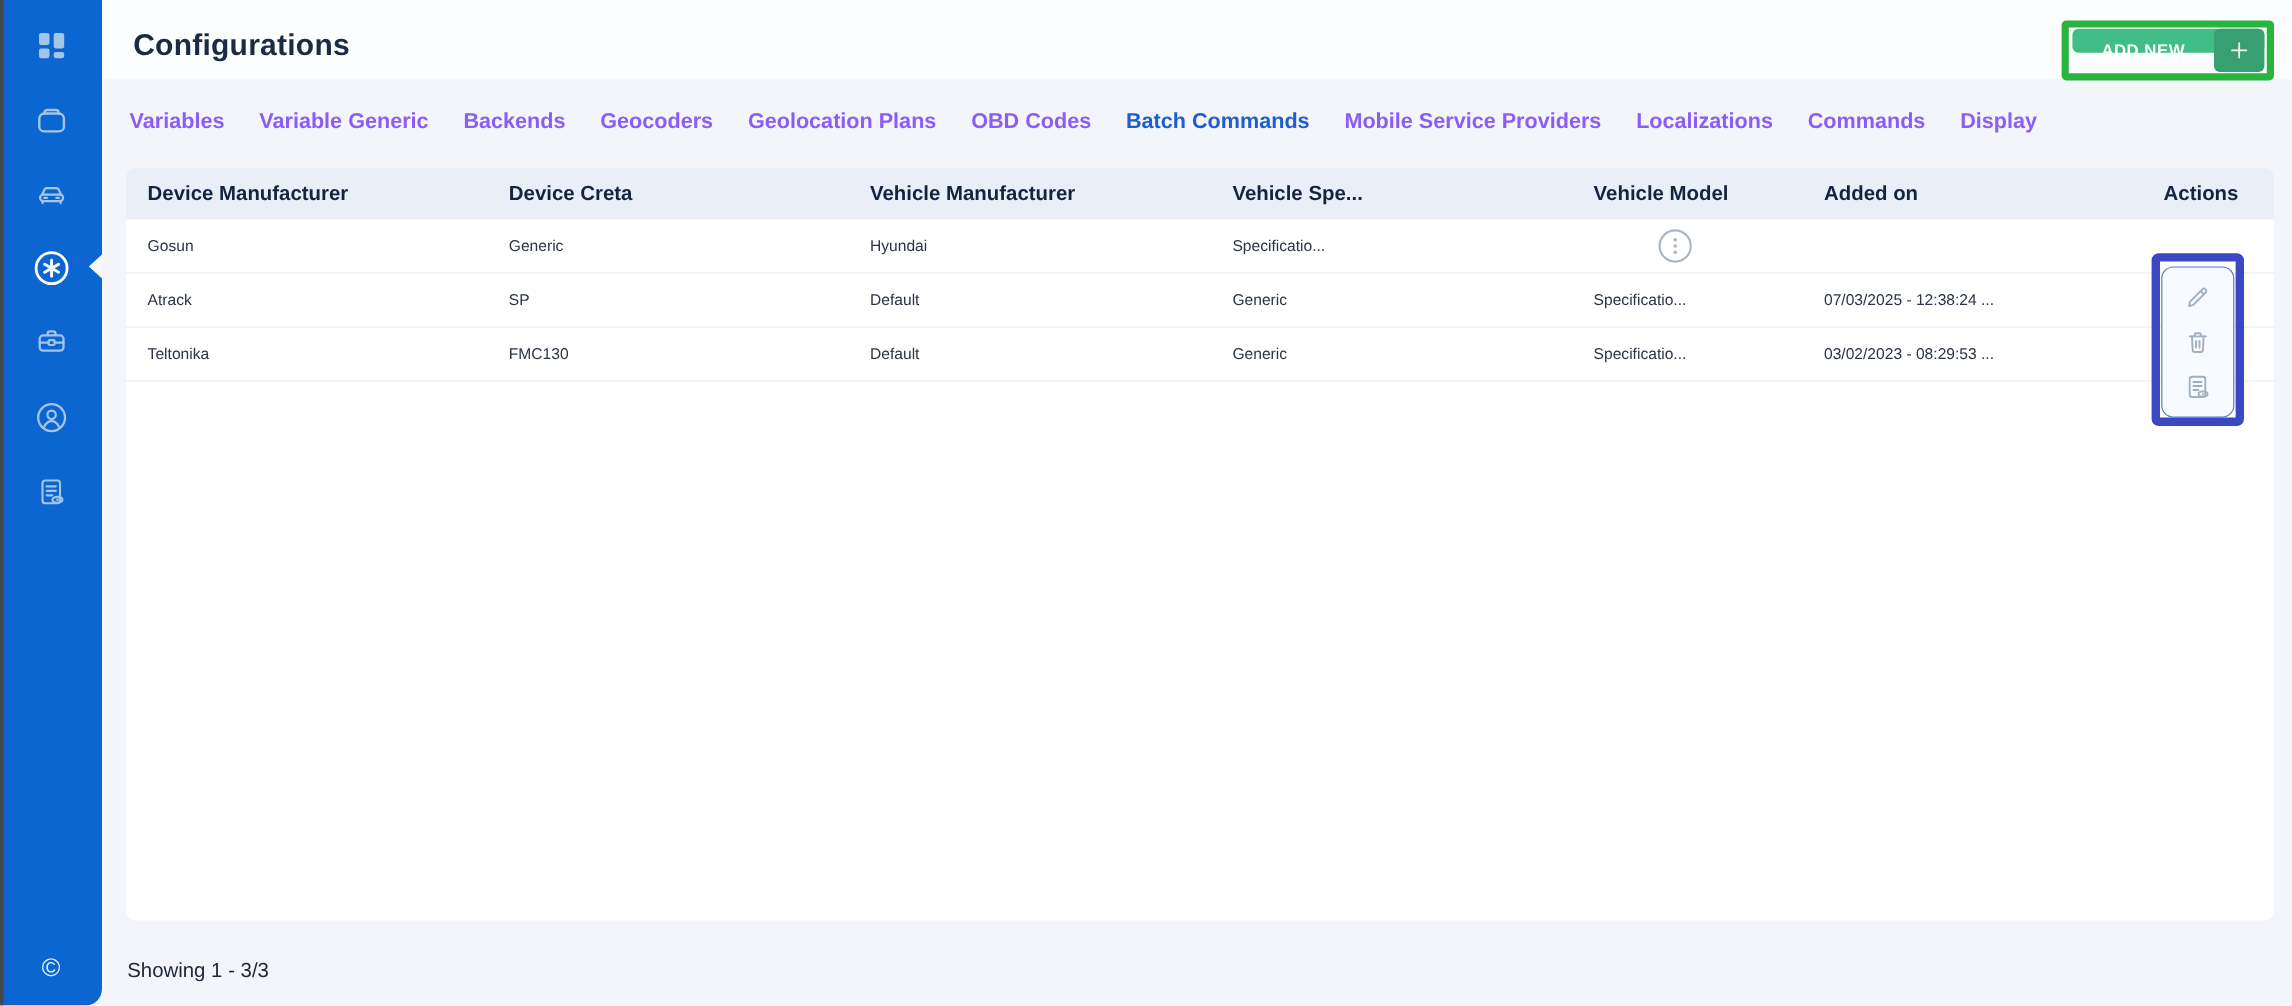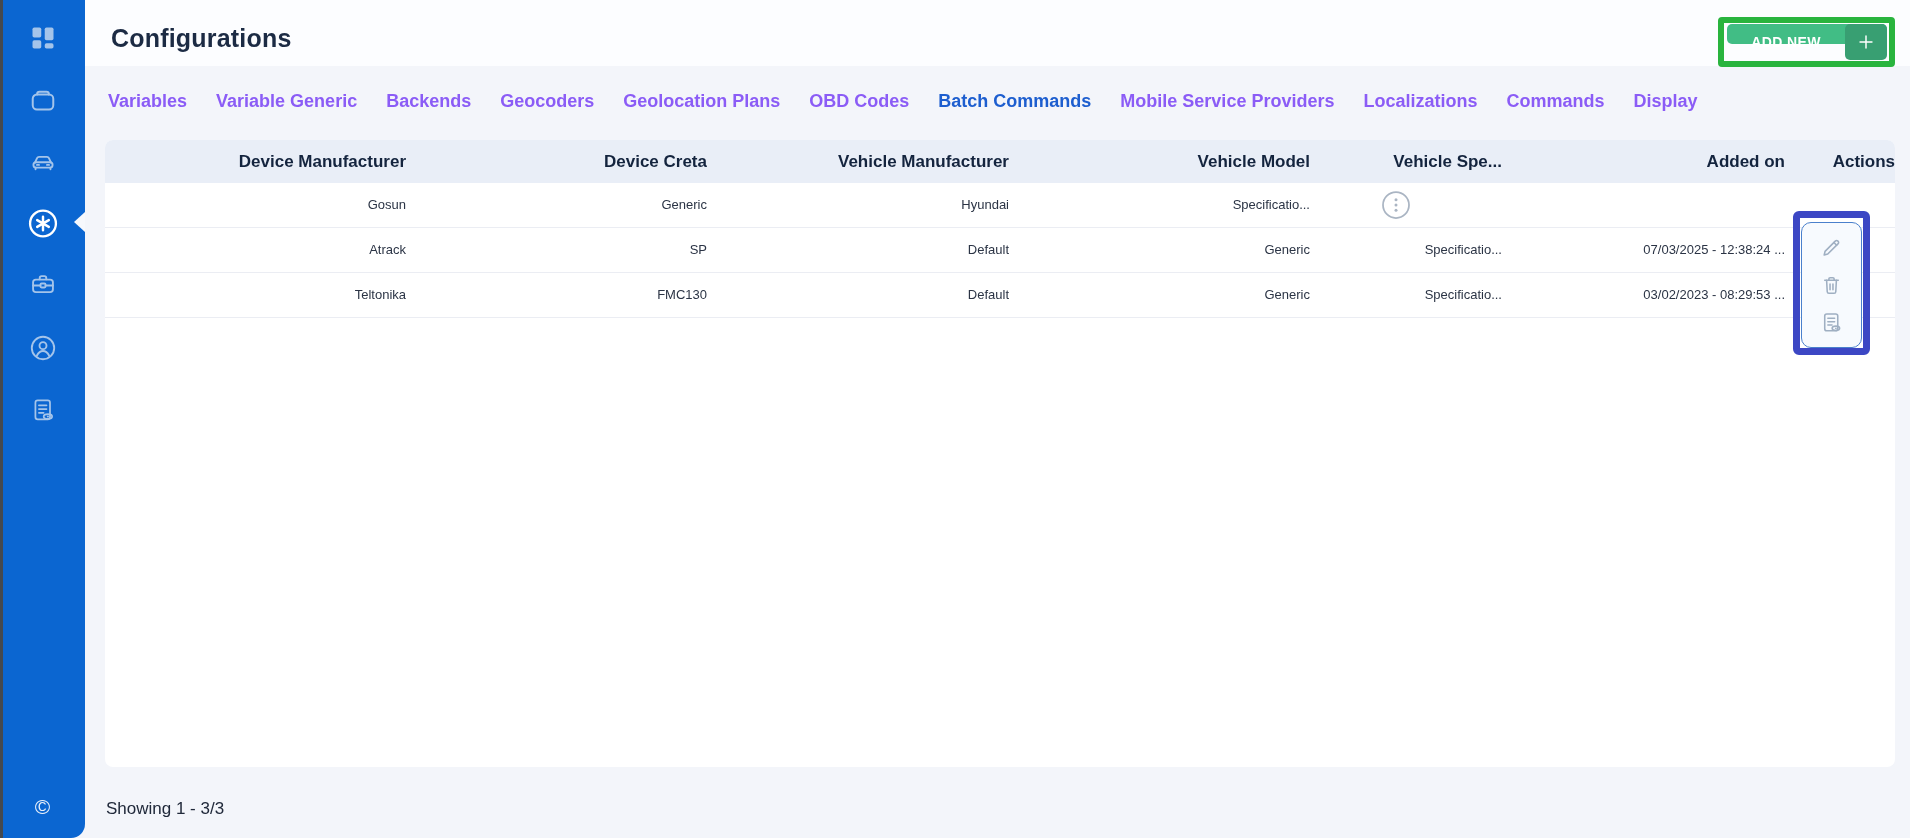--- a/index.html
+++ b/index.html
@@ -39,21 +39,21 @@
   .add-new-plus svg{width:22px;height:22px;}
 
   
   .tabs{position:absolute;left:108px;top:91px;display:flex;gap:29px;z-index:5;}
   .tab{font-size:18px;font-weight:600;color:#8b5cf6;white-space:nowrap;cursor:pointer;}
   .tab.active{color:#1d5ecf;font-weight:700;}
 
   
   .card{position:absolute;left:105px;top:140px;width:1790px;height:627px;background:#ffffff;
     border-radius:8px;z-index:4;}
-  .thead,.trow{display:grid;grid-template-columns:301px 301px 302px 301px 192px 283px 110px;text-align:right;}
+  .thead,.trow{display:grid;grid-template-columns:301px 301px 302px 301px 192px 283px 110px;}
   .thead{height:43px;background:#e9eef7;border-radius:8px 8px 0 0;}
   .th{font-size:17px;font-weight:700;color:#14243e;line-height:43px;padding-left:18px;
     white-space:nowrap;overflow:hidden;}
   .trow{height:44px;border-bottom:1px solid #ebedf3;cursor:pointer;}
   .td{font-size:13px;color:#2b3445;line-height:43px;padding-left:18px;white-space:nowrap;overflow:hidden;}
   .td-actions{padding:0 20px 0 0;display:flex;align-items:center;justify-content:center;}
   .kebab{width:30px;height:30px;color:#aab5c3;cursor:pointer;}
   .kebab svg{width:100%;height:100%;display:block;}
 
   
@@ -162,22 +162,22 @@
   <div class="tab">Commands</div>
   <div class="tab">Display</div>
 </nav>
 
 <section class="card">
 
   <div class="thead">
     <div class="th">Device Manufacturer</div>
     <div class="th">Device Creta</div>
     <div class="th">Vehicle Manufacturer</div>
+    <div class="th">Vehicle Spe...</div>
     <div class="th">Vehicle Model</div>
-    <div class="th">Vehicle Spe...</div>
     <div class="th">Added on</div>
     <div class="th">Actions</div>
   </div>
 
   <div class="trow">
     <div class="td">Gosun</div>
     <div class="td">Generic</div>
     <div class="td">Hyundai</div>
     <div class="td">Specificatio...</div>
     <div class="td td-actions">

